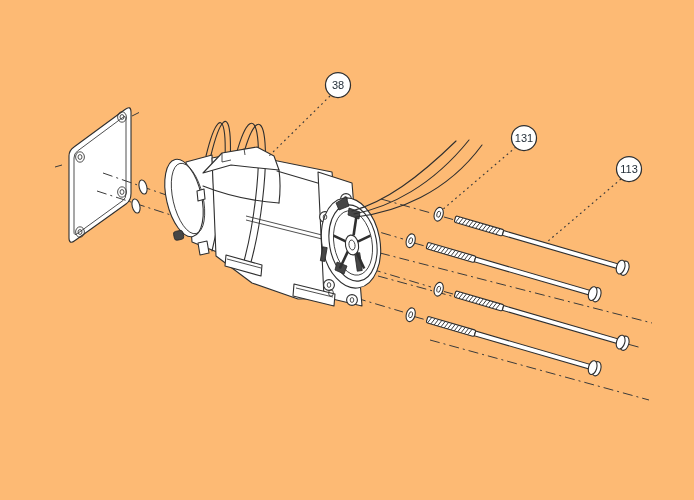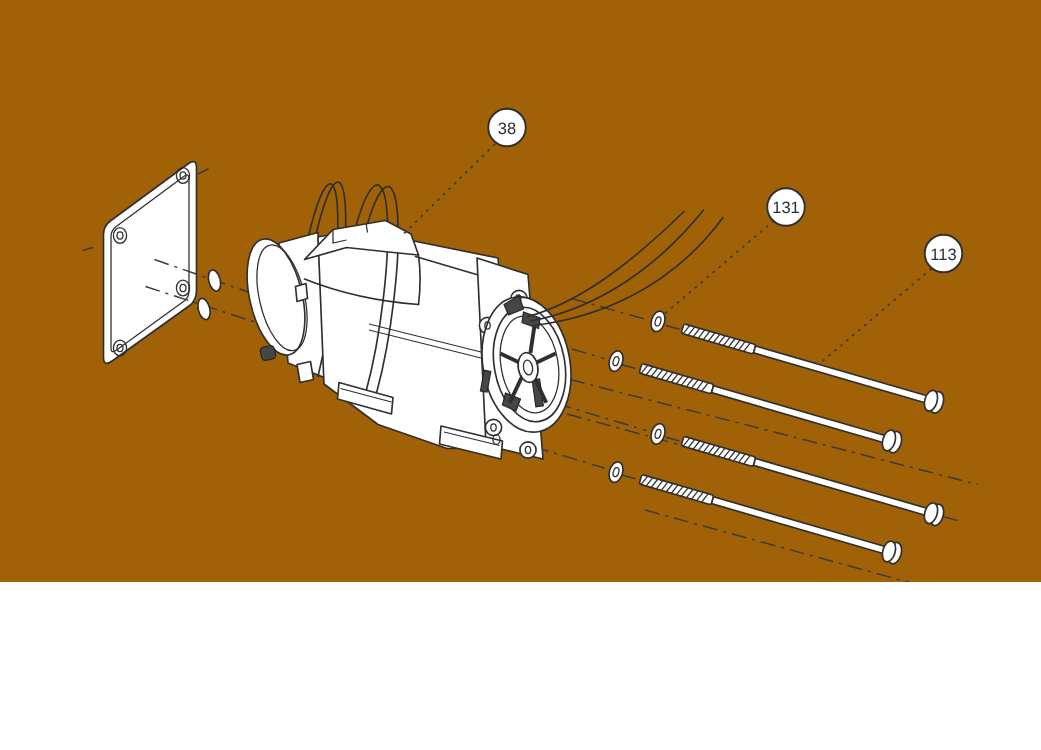--- a/index.html
+++ b/index.html
@@ -1,16 +1,16 @@
 <!DOCTYPE html>
 <html><head>
 <meta charset="utf-8">
 <style>
   html,body{margin:0;padding:0;background:#ffffff;}
-  .stage{position:relative;width:694px;height:388px;background:#a16207;overflow:hidden;
+  .stage{position:relative;width:694px;height:500px;background:#fdba74;overflow:hidden;
          font-family:"Liberation Sans", sans-serif;}
   svg{display:block;width:694px;height:500px;}
   .ln{stroke:#2f2f2f;stroke-width:1.1;fill:none;stroke-linejoin:round;stroke-linecap:round;}
   .fw{stroke:#2f2f2f;stroke-width:1.1;fill:#ffffff;stroke-linejoin:round;}
   .thin{stroke:#2f2f2f;stroke-width:0.85;fill:none;}
   .dark{fill:#464646;stroke:#262626;stroke-width:0.8;}
   .cl{stroke:#3a3a3a;stroke-width:1;fill:none;stroke-dasharray:10 4 2 4;}
   .ldr{stroke:#3a3a3a;stroke-width:1.15;fill:none;stroke-dasharray:1.8 3.4;}
   .callout circle{fill:#ffffff;stroke:#2f2f2f;stroke-width:1.25;}
   .callout text{fill:#24303a;font-size:11px;font-family:"Liberation Sans",sans-serif;

